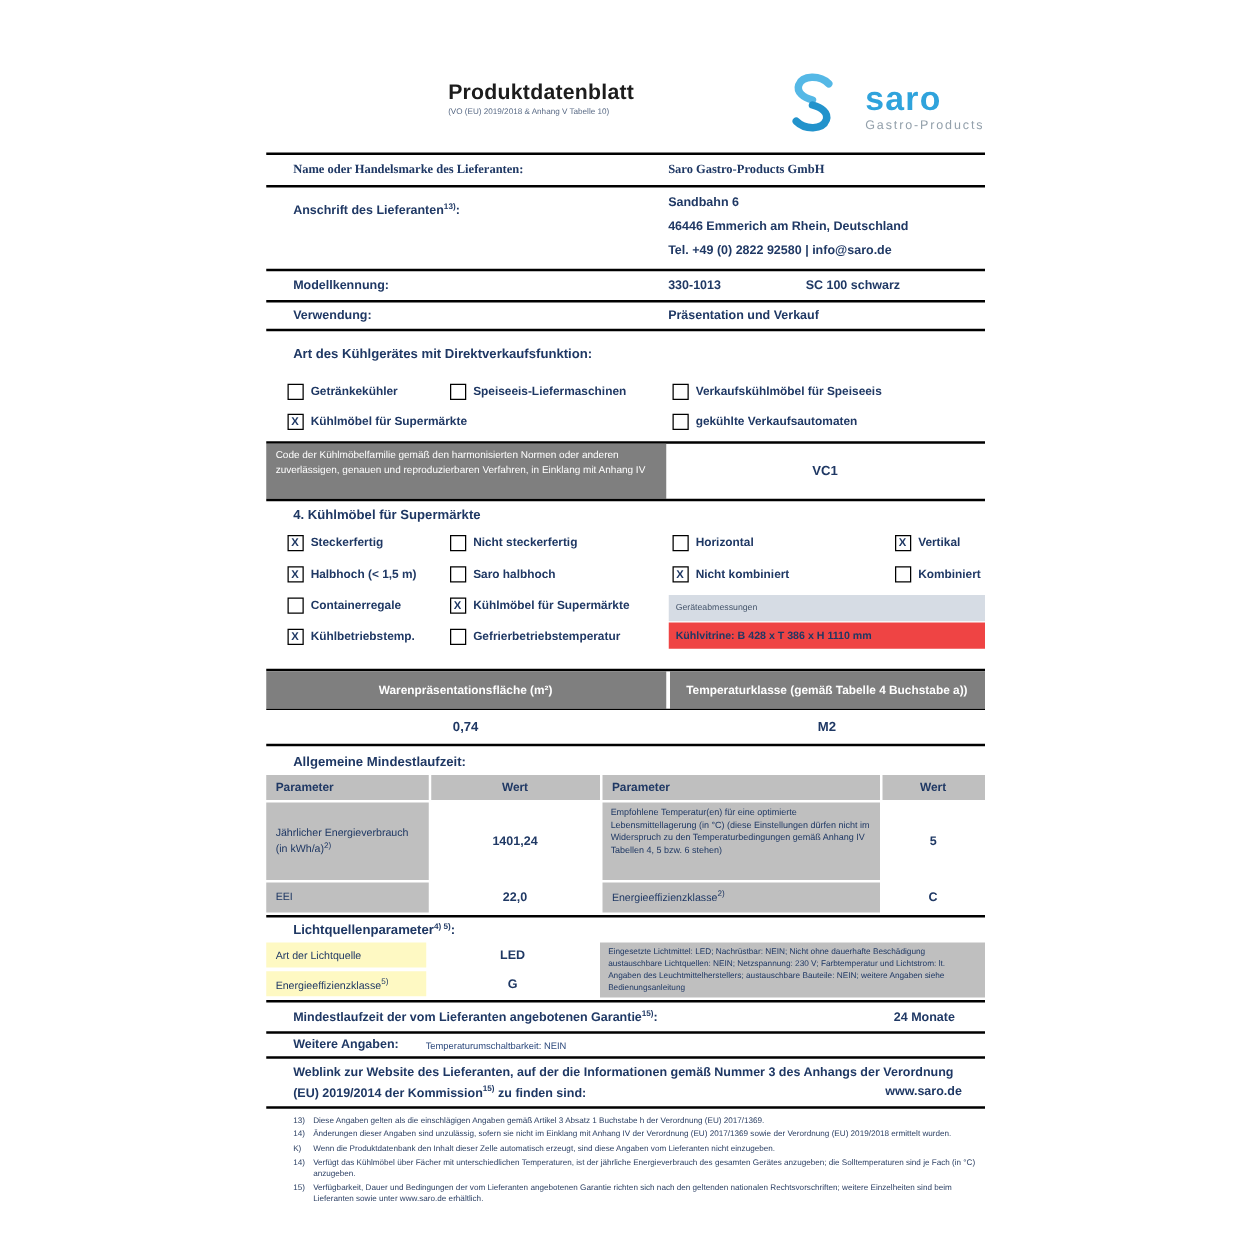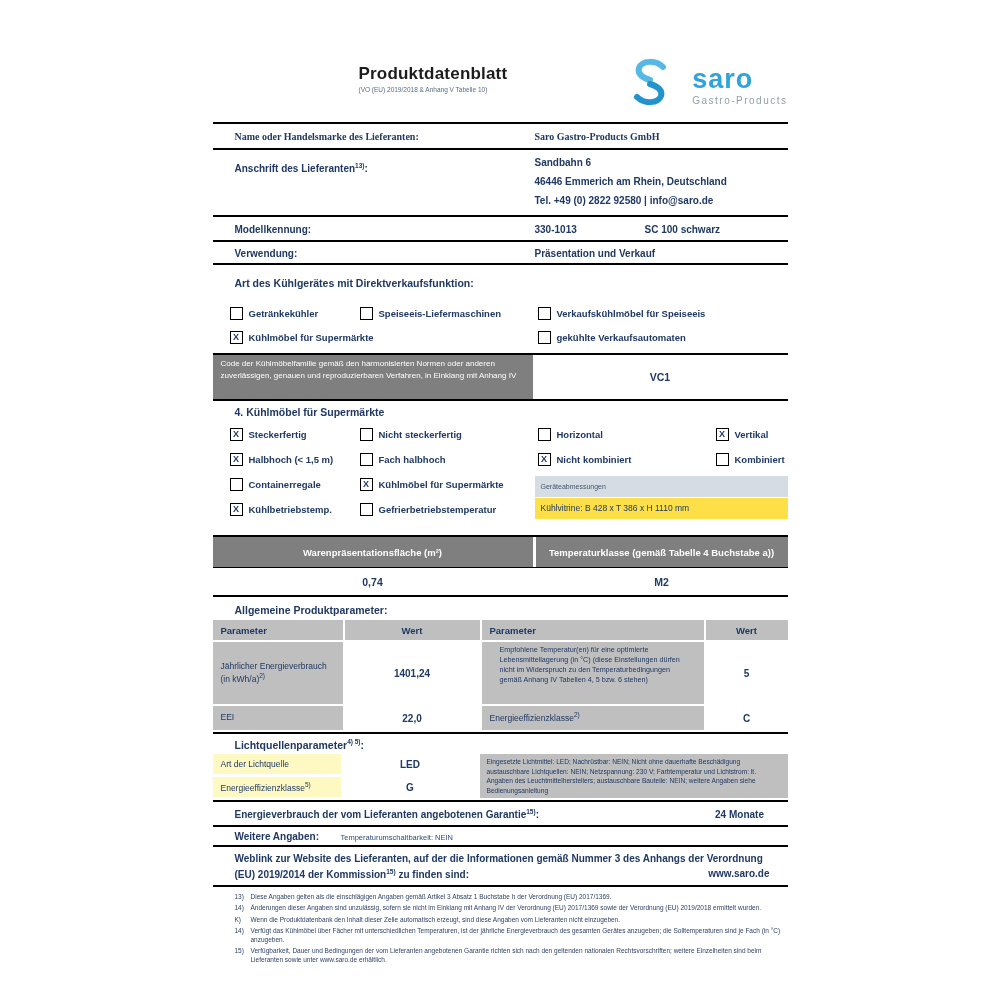--- a/index.html
+++ b/index.html
@@ -39,41 +39,41 @@
   .cb{width:11px;height:11px;border:1.5px solid #000;background:#fff;flex:none;display:flex;align-items:center;justify-content:center;font-size:9px;font-weight:bold;color:#1F3864;line-height:1;}
   .cbl{font-size:9.5px;font-weight:bold;white-space:nowrap;}
 
   .r-family{height:46px;display:flex;align-items:stretch;}
   .fam-left{width:320px;box-sizing:border-box;background:#7f7f7f;color:#ffffff;font-size:8px;line-height:1.5;padding:3px 14px 3px 8px;}
   .fam-right{flex:1;display:flex;align-items:center;justify-content:center;font-size:10.5px;font-weight:bold;}
 
   .sec-sm{height:136px;}
   .sec-sm .sec-heading{top:5px;}
   .dims-head{position:absolute;left:322px;top:75px;width:253px;height:21px;box-sizing:border-box;background:#d6dce4;font-size:7px;line-height:21px;padding-left:6px;color:#44546a;}
-  .dims-val{position:absolute;left:322px;top:97px;width:253px;height:21px;box-sizing:border-box;background:#fde047;font-size:8.5px;font-weight:normal;line-height:21px;padding-left:6px;color:#1F3864;}
+  .dims-val{position:absolute;left:322px;top:97px;width:253px;height:21px;box-sizing:border-box;background:#ef4444;font-size:8.5px;font-weight:bold;line-height:21px;padding-left:6px;color:#1F3864;}
 
   .r-grayhdr{height:32px;display:flex;}
   .gh-cell{background:#7f7f7f;color:#ffffff;font-size:9.5px;font-weight:bold;display:flex;align-items:center;justify-content:center;text-align:center;}
   .gh-left{width:320px;margin-right:3px;}
   .gh-right{flex:1;}
   .r-grayvals{height:28px;display:flex;}
   .gv-left{width:320px;margin-right:3px;display:flex;align-items:center;justify-content:center;font-size:10.5px;font-weight:bold;}
   .gv-right{flex:1;display:flex;align-items:center;justify-content:center;font-size:10.5px;font-weight:bold;}
 
   .r-heading{height:25px;}
   .r-heading .sec-heading{top:7px;}
 
   
   .ptable{display:grid;grid-template-columns:130px 135px 222px 82px;gap:2px;background:#fff;padding-bottom:2px;}
   .pc{box-sizing:border-box;color:#1F3864;display:flex;align-items:center;}
   .pc.hdr{background:#bfbfbf;font-size:9.5px;font-weight:bold;padding:3px 8px;height:20px;}
   .pc.hdr.center{justify-content:center;padding:3px 2px;}
   .pc.glabel{background:#bfbfbf;font-size:8.5px;padding:3px 8px;line-height:1.35;}
   .pc.gval{justify-content:center;font-size:10px;font-weight:bold;background:#fff;}
-  .pc.longtext{background:#bfbfbf;font-size:7.2px;line-height:1.4;padding:3px 18px;display:block;}
+  .pc.longtext{background:#bfbfbf;font-size:7.2px;line-height:1.4;padding:3px 7px;display:block;}
   .pr1{height:62px;} .pr2{height:24px;}
 
   .ltable{display:grid;grid-template-columns:128px 135px 308px;gap:2px;padding-bottom:2px;}
   .lc{box-sizing:border-box;display:flex;align-items:center;}
   .lc.glabel{background:#fef9c3;font-size:8.5px;font-weight:normal;padding:2px 8px;height:20px;}
   .lc.lval{justify-content:center;font-size:10px;font-weight:bold;height:20px;}
   .lc.note{background:#bfbfbf;font-size:6.6px;line-height:1.45;padding:3px 7px;display:block;color:#1F3864;}
   .r-lheading{height:22px;}
   .r-lheading .sec-heading{top:4px;}
 
@@ -188,21 +188,21 @@
         <span class="cbl">Vertikal</span>
       </div>
     </div>
     <div class="cbrow" style="top:52px">
       <div class="cbi" style="left:17px">
         <span class="cb">X</span>
         <span class="cbl">Halbhoch (&lt; 1,5 m)</span>
       </div>
       <div class="cbi" style="left:147px">
         <span class="cb"></span>
-        <span class="cbl">Fach halbhoch</span>
+        <span class="cbl">Saro halbhoch</span>
       </div>
       <div class="cbi" style="left:325px">
         <span class="cb">X</span>
         <span class="cbl">Nicht kombiniert</span>
       </div>
       <div class="cbi" style="left:503px">
         <span class="cb"></span>
         <span class="cbl">Kombiniert</span>
       </div>
     </div>
@@ -233,21 +233,21 @@
   <div class="row r-grayhdr">
     <div class="gh-cell gh-left">Warenpräsentationsfläche (m²)</div>
     <div class="gh-cell gh-right">Temperaturklasse (gemäß Tabelle 4 Buchstabe a))</div>
   </div>
   <div class="row r-grayvals" style="border-top:1.5px solid #000">
     <div class="gv-left">0,74</div>
     <div class="gv-right">M2</div>
   </div>
 
   <div class="row r-heading">
-    <span class="sec-heading">Allgemeine Produktparameter:</span>
+    <span class="sec-heading">Allgemeine Mindestlaufzeit:</span>
   </div>
   <div class="ptable">
     <div class="pc hdr">Parameter</div>
     <div class="pc hdr center">Wert</div>
     <div class="pc hdr">Parameter</div>
     <div class="pc hdr center">Wert</div>
 
     <div class="pc glabel pr1">
         <span><span>Jährlicher Energieverbrauch (in kWh/a)</span><span class="sup">2)</span></span>
       </div>
@@ -270,21 +270,21 @@
     <div class="lc note" style="grid-column:3;grid-row:1 / span 2">Eingesetzte Lichtmittel: LED; Nachrüstbar: NEIN; Nicht ohne dauerhafte Beschädigung austauschbare Lichtquellen: NEIN; Netzspannung: 230 V; Farbtemperatur und Lichtstrom: lt. Angaben des Leuchtmittelherstellers; austauschbare Bauteile: NEIN; weitere Angaben siehe Bedienungsanleitung</div>
     <div class="lc glabel" style="grid-column:1;grid-row:1">Art der Lichtquelle</div>
     <div class="lc lval" style="grid-column:2;grid-row:1">LED</div>
     <div class="lc glabel" style="grid-column:1;grid-row:2">
         <span><span>Energieeffizienzklasse</span><span class="sup">5)</span></span>
       </div>
     <div class="lc lval" style="grid-column:2;grid-row:2">G</div>
   </div>
 
   <div class="row r-warranty">
-    <span class="fl"><span>Energieverbrauch der vom Lieferanten angebotenen Garantie</span><span class="sup">15)</span><span>:</span></span>
+    <span class="fl"><span>Mindestlaufzeit der vom Lieferanten angebotenen Garantie</span><span class="sup">15)</span><span>:</span></span>
     <span class="warranty-val">24 Monate</span>
   </div>
 
   <div class="row r-additional">
     <span class="fl">Weitere Angaben:</span>
     <span class="add-val">Temperaturumschaltbarkeit: NEIN</span>
   </div>
 
   <div class="row r-weblink">
     <div class="weblink-label"><span>Weblink zur Website des Lieferanten, auf der die Informationen gemäß Nummer 3 des Anhangs der Verordnung (EU) 2019/2014 der Kommission</span><span class="sup">15)</span><span> zu finden sind:</span></div>

